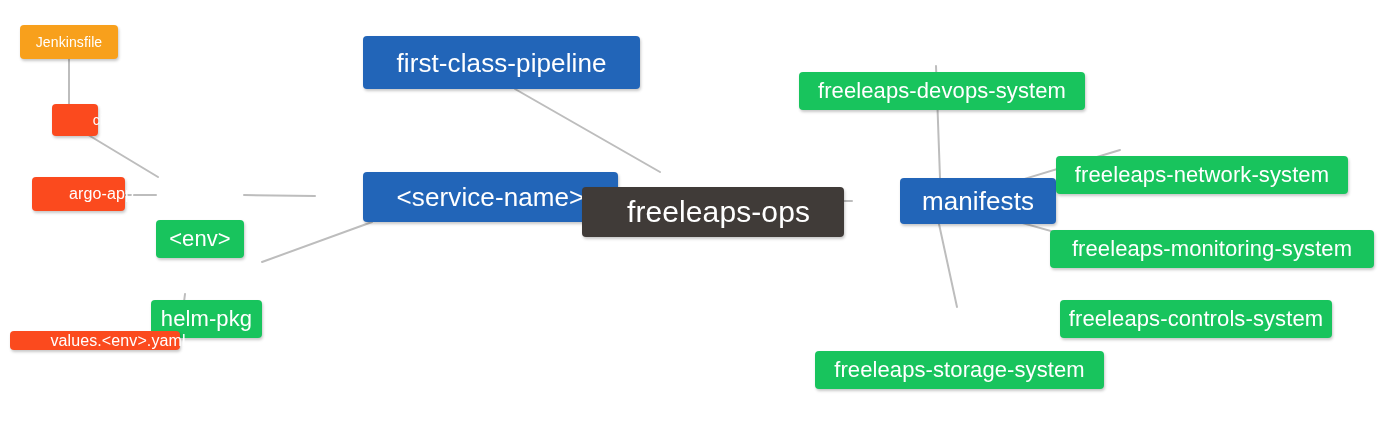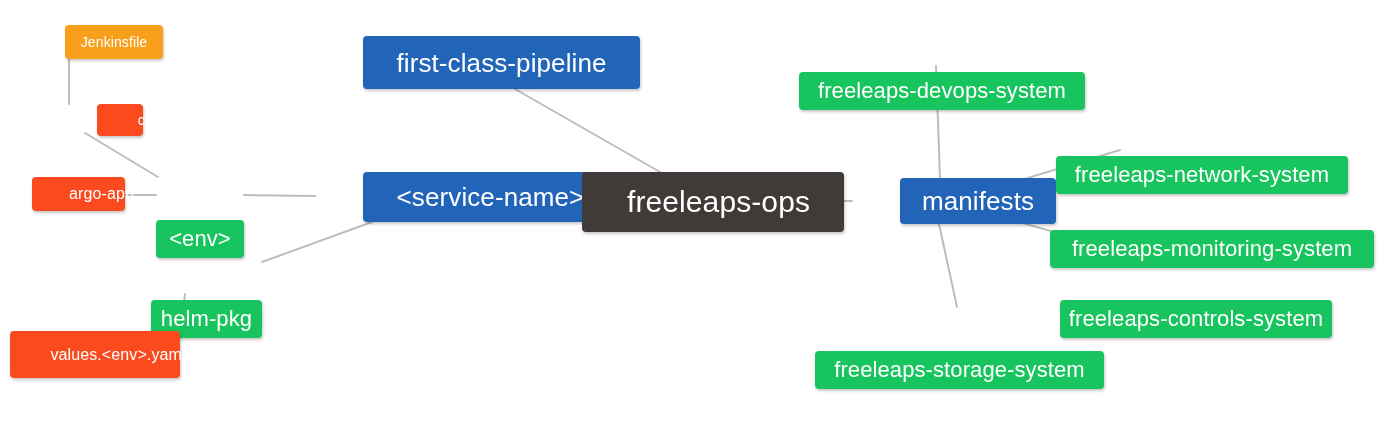--- a/index.html
+++ b/index.html
@@ -49,21 +49,21 @@
   .n-root      { background:#403B38; font-size: 30px; }
   .n-blue      { background:#2265B8; }
   .n-green     { background:#18C45D; }
   .n-red       { background:#FB4A1E;padding-left:46px; }
   .n-orange    { background:#F8A01C; }
 
   .sz-xl  { font-size: 30px; }
   .sz-lg  { font-size: 26px; margin-left: 48px; }
   .sz-md  { font-size: 22px; margin-top: 44px; }
   .sz-sm  { font-size: 16px; }
-  .sz-xs  { font-size: 14px; margin-left: 45px; }
+  .sz-xs  { font-size: 14px; }
 </style>
 </head>
 <body>
 
 <div id="canvas">
   <svg id="edges" viewBox="0 0 1390 421" preserveAspectRatio="none" aria-hidden="true">
       <line x1="69" y1="59" x2="69" y2="104" stroke="#bdbdbd" stroke-width="2" stroke-linecap="round"></line>
       <line x1="85" y1="133" x2="158" y2="177" stroke="#bdbdbd" stroke-width="2" stroke-linecap="round"></line>
       <line x1="125" y1="195" x2="156" y2="195" stroke="#bdbdbd" stroke-width="2" stroke-linecap="round"></line>
       <line x1="244" y1="195" x2="315" y2="196" stroke="#bdbdbd" stroke-width="2" stroke-linecap="round"></line>
@@ -87,30 +87,30 @@
       </div>
       <div class="node n-red sz-sm" style="left: 32px; top: 177px; width: 93px; height: 34px;">
         <span class="node-label">argo-app</span>
       </div>
       <div class="node n-green sz-md" style="left: 156px; top: 176px; width: 88px; height: 38px;">
         <span class="node-label">&lt;env&gt;</span>
       </div>
       <div class="node n-green sz-md" style="left: 151px; top: 256px; width: 111px; height: 38px;">
         <span class="node-label">helm-pkg</span>
       </div>
-      <div class="node n-red sz-sm" style="left: 10px; top: 331px; width: 170px; height: 47px;">
+      <div class="node n-red sz-sm" style="left: 10px; top: 331px; width: 170px; height: 19px;">
         <span class="node-label">values.&lt;env&gt;.yaml</span>
       </div>
       <div class="node n-blue sz-lg" style="left: 315px; top: 36px; width: 277px; height: 53px;">
         <span class="node-label">first-class-pipeline</span>
       </div>
       <div class="node n-blue sz-lg" style="left: 315px; top: 172px; width: 255px; height: 50px;">
         <span class="node-label">&lt;service-name&gt;</span>
       </div>
-      <div class="node n-root sz-xl" style="left: 582px; top: 172px; width: 262px; height: 60px; padding-left: 11px;">
+      <div class="node n-root sz-xl" style="left: 582px; top: 187px; width: 262px; height: 50px; padding-left: 11px;">
         <span class="node-label">freeleaps-ops</span>
       </div>
       <div class="node n-blue sz-lg" style="left: 852px; top: 178px; width: 156px; height: 46px;">
         <span class="node-label">manifests</span>
       </div>
       <div class="node n-green sz-md" style="left: 799px; top: 28px; width: 286px; height: 38px;">
         <span class="node-label">freeleaps-devops-system</span>
       </div>
       <div class="node n-green sz-md" style="left: 1056px; top: 112px; width: 292px; height: 38px;">
         <span class="node-label">freeleaps-network-system</span>

